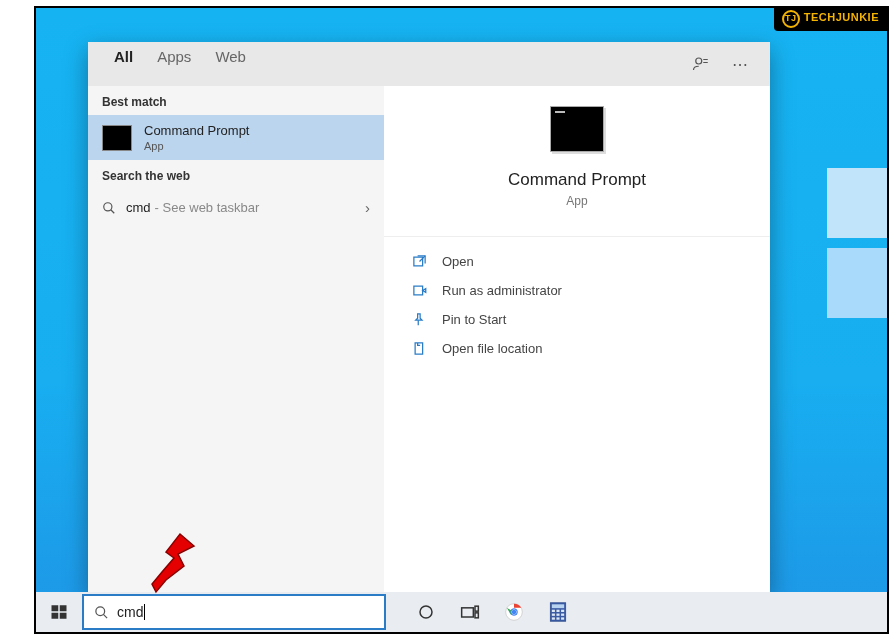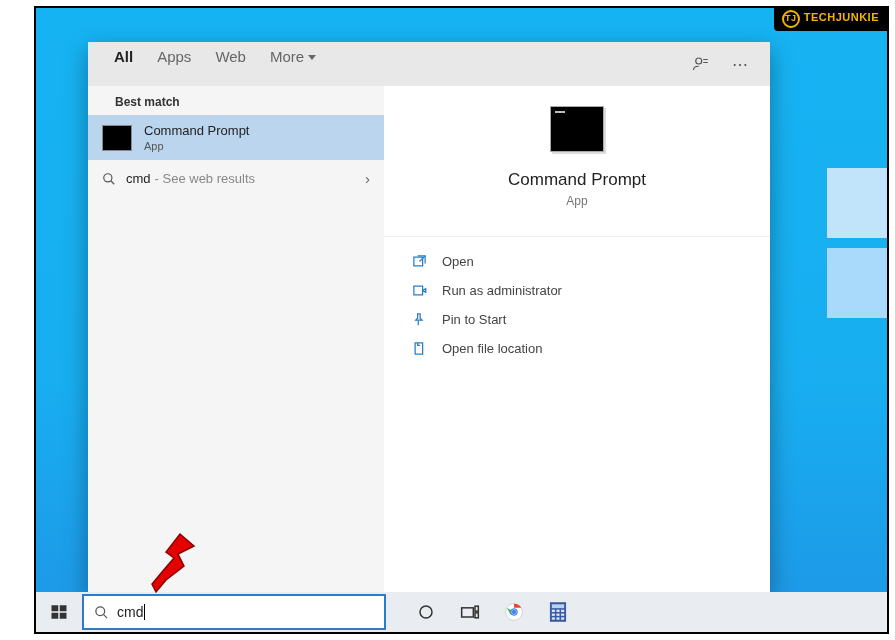--- a/index.html
+++ b/index.html
@@ -20,21 +20,21 @@
   
   .panel{position:absolute;left:52px;bottom:40px;width:682px;height:550px;background:#e8e8e8;box-shadow:0 8px 22px rgba(0,0,0,0.35);display:flex;flex-direction:column;}
   .tabs{height:44px;display:flex;align-items:center;padding:0 14px;}
   .tab{padding:12px 12px 25px;color:#666;font-size:15px;border-bottom:3px solid transparent;}
   .tab.active{color:#222;border-bottom-color:#2a7cc7;font-weight:600;}
   .tab.more::after{content:"";display:inline-block;margin-left:4px;border-left:4px solid transparent;border-right:4px solid transparent;border-top:5px solid #666;vertical-align:2px;}
   .tabs-spacer{flex:1;}
   .tabs-ico{width:32px;color:#555;text-align:center;font-size:16px;}
   .body{flex:1;display:flex;overflow:hidden;}
   .left{width:296px;background:#f5f5f5;display:flex;flex-direction:column;}
-  .section-label{padding:9px 27px 6px;font-size:12px;font-weight:600;color:#333;background:#f5f5f5;}
+  .section-label{padding:9px 14px 6px;font-size:12px;font-weight:600;color:#333;background:#f5f5f5;}
   .best-match{display:flex;align-items:center;padding:8px 14px;background:#bcd5ef;}
   .best-match .thumb{width:28px;height:24px;background:#000;margin-right:12px;border:1px solid #888;}
   .best-match .title{font-size:13px;color:#222;}
   .best-match .sub{font-size:11px;color:#555;margin-top:2px;}
   .web-row{display:flex;align-items:center;padding:10px 14px;}
   .web-row .mag{color:#555;margin-right:10px;}
   .web-row .q{color:#222;}
   .web-row .hint{color:#888;margin-left:4px;}
   .web-row .chev{margin-left:auto;color:#666;font-size:15px;}
   .right{flex:1;background:#fff;display:flex;flex-direction:column;padding-top:20px;}
@@ -61,21 +61,20 @@
 
   <div class="watermark">
     <span class="circ">TJ</span><span>TECHJUNKIE</span>
   </div>
 
   <div class="panel">
     <div class="tabs">
       <div class="tab active">All</div>
       <div class="tab">Apps</div>
       <div class="tab">Web</div>
-      <div class="tab more">More</div>
       <div class="tabs-spacer"></div>
       <div class="tabs-ico">
         <svg width="18" height="18" viewBox="0 0 24 24" fill="none" stroke="#555" stroke-width="1.6">
             <circle cx="9" cy="8" r="4"></circle>
             <path d="M2 20c0-3 3-5 7-5"></path>
             <path d="M15 6l6 0M15 10l6 0"></path>
           </svg>
       </div>
       <div class="tabs-ico">⋯</div>
     </div>
@@ -83,29 +82,30 @@
     <div class="body">
       <div class="left">
         <div class="section-label">Best match</div>
         <div class="best-match">
           <div class="thumb"></div>
           <div>
             <div class="title">Command Prompt</div>
             <div class="sub">App</div>
           </div>
         </div>
+        <div class="section-label">Search the web</div>
         <div class="web-row">
           <span class="mag">
             <svg width="14" height="14" viewBox="0 0 24 24" fill="none" stroke="#555" stroke-width="2">
                 <circle cx="10" cy="10" r="7"></circle>
                 <line x1="15" y1="15" x2="21" y2="21"></line>
               </svg>
           </span>
           <span class="q">cmd</span>
-          <span class="hint">- See web results</span>
+          <span class="hint">- See web taskbar</span>
           <span class="chev">›</span>
         </div>
       </div>
 
       <div class="right">
         <div class="hero">
           <div class="bigthumb"></div>
           <div class="htitle">Command Prompt</div>
           <div class="hsub">App</div>
         </div>

